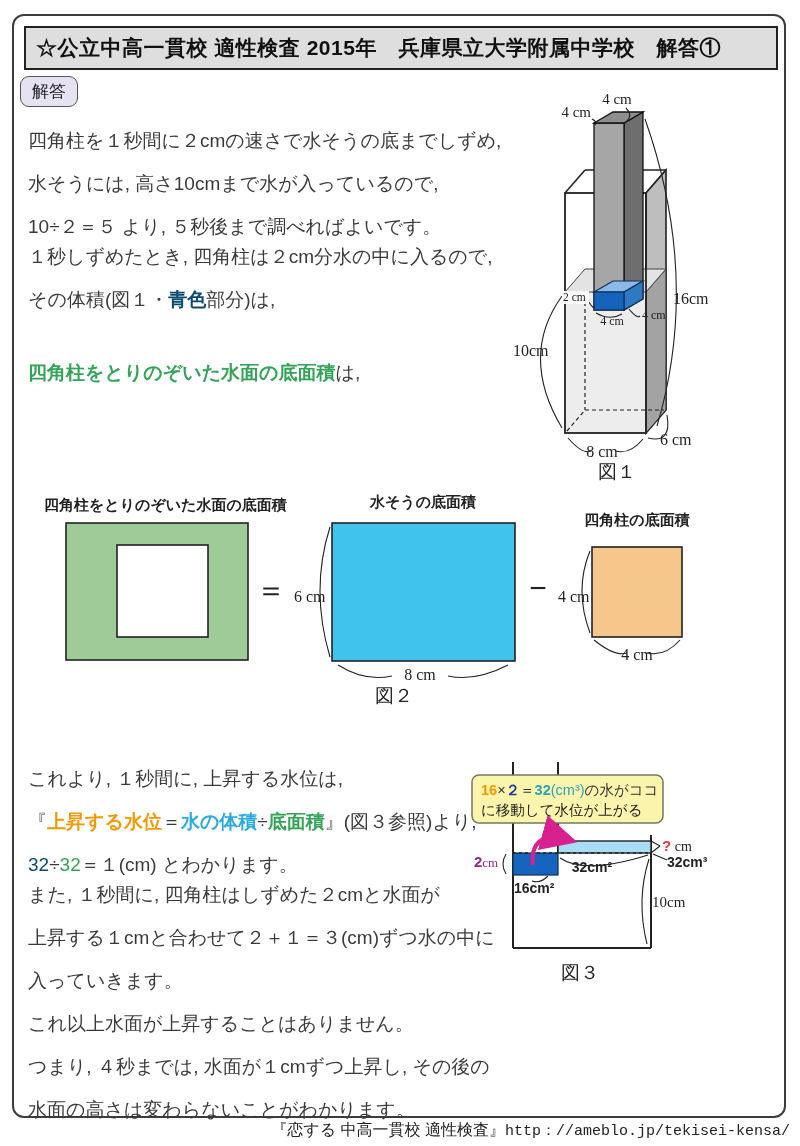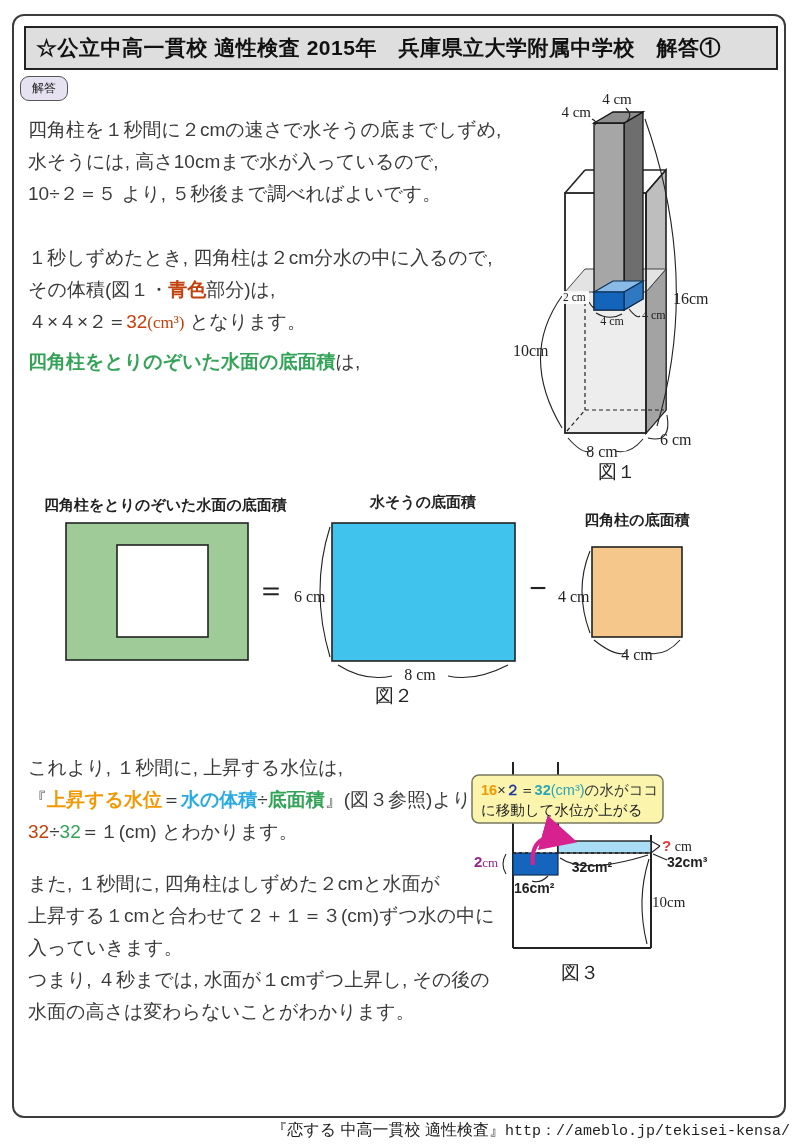--- a/index.html
+++ b/index.html
@@ -4,25 +4,25 @@
 <style>
   html,body{margin:0;padding:0;background:#fff;}
   .page{position:relative;width:800px;height:1146px;background:#fff;overflow:hidden;
         font-family:"Liberation Sans",sans-serif;color:#333;}
   .outer-border{position:absolute;left:12px;top:14px;width:770px;height:1100px;
         border:2.5px solid #3c3c3c;border-radius:12px;}
   .title-bar{position:absolute;left:24px;top:26px;width:740px;height:40px;
         background:#dedede;border:2px solid #222;display:flex;align-items:center;
         padding-left:10px;font-size:21px;font-weight:600;letter-spacing:.5px;color:#111;}
   .badge{position:absolute;left:20px;top:76px;padding:3px 11px;background:#e7e2f1;
-        border:1.6px solid #555;border-radius:9px;font-size:12px;color:#222;}
+        border:1.6px solid #555;border-radius:9px;font-size:17px;color:#222;}
   .para{position:absolute;left:28px;font-size:19px;line-height:32px;color:#3a3a3a;white-space:nowrap;}
-  .tl{height:32px;}
+  .tl{height:32px;margin-top:11px;}
   .b{font-weight:bold;}
-  .c-blue{color:#c2410c;}
+  .c-blue{color:#0c4a6e;}
   .c-cyan{color:#29abe2;}
   .c-green{color:#33a457;}
   .c-orange{color:#f39800;}
   .serif{font-family:"Liberation Serif",serif;font-size:17px;}
   .fig{position:absolute;}
   .footer{position:absolute;left:0;top:1120px;width:790px;text-align:right;font-size:16px;color:#222;}
   .footer .url{font-family:"Liberation Mono",monospace;font-size:15px;margin-top:21px;}
   svg text{font-family:"Liberation Serif",serif;fill:#222;}
   svg .goth{font-family:"Liberation Sans",sans-serif;}
 </style>
@@ -40,40 +40,40 @@
   <div class="badge">
     <span>解答</span>
   </div>
 
   <div class="para" style="top:114px;">
     <div class="tl">四角柱を１秒間に２cmの速さで水そうの底までしずめ,</div>
     <div class="tl">水そうには, 高さ10cmまで水が入っているので,</div>
     <div class="tl">10÷２＝５ より, ５秒後まで調べればよいです。</div>
   </div>
 
-  <div class="para" style="top:242px;">
+  <div class="para" style="top:230px;">
     <div class="tl">１秒しずめたとき, 四角柱は２cm分水の中に入るので,</div>
     <div class="tl"><span>その体積(図１・</span><span class="c-blue b">青色</span><span>部分)は,</span></div>
-    <div class="tl"><span>４×４×２＝</span><span class="c-blue">32</span><span class="c-blue serif">(cm³)</span><span> となります。</span></div>
   </div>
 
   <div class="para" style="top:346px;">
     <div class="tl"><span class="c-green b">四角柱をとりのぞいた水面の底面積</span><span>は,</span></div>
   </div>
 
   <div class="para" style="top:752px;">
     <div class="tl">これより, １秒間に, 上昇する水位は,</div>
     <div class="tl"><span>『</span><span class="c-orange b">上昇する水位</span><span>＝</span><span class="c-cyan b">水の体積</span><span>÷</span><span class="c-green b">底面積</span><span>』(図３参照)より,</span></div>
     <div class="tl"><span class="c-blue">32</span><span>÷</span><span class="c-green">32</span><span>＝１(cm)  とわかります。</span></div>
   </div>
 
   <div class="para" style="top:868px;">
     <div class="tl">また, １秒間に, 四角柱はしずめた２cmと水面が</div>
     <div class="tl">上昇する１cmと合わせて２＋１＝３(cm)ずつ水の中に</div>
     <div class="tl">入っていきます。</div>
+    <div class="tl">これ以上水面が上昇することはありません。</div>
     <div class="tl">つまり, ４秒までは, 水面が１cmずつ上昇し, その後の</div>
     <div class="tl">水面の高さは変わらないことがわかります。</div>
   </div>
 
   <svg class="fig" style="left:505px;top:88px;" width="285" height="400" viewBox="0 0 285 400">
 
     <g stroke="#222" stroke-width="1.6" fill="none">
       <path d="M80,82 H161"></path>
         <path d="M60,105 L80,82"></path>
         <path d="M141,105 L161,82"></path>

